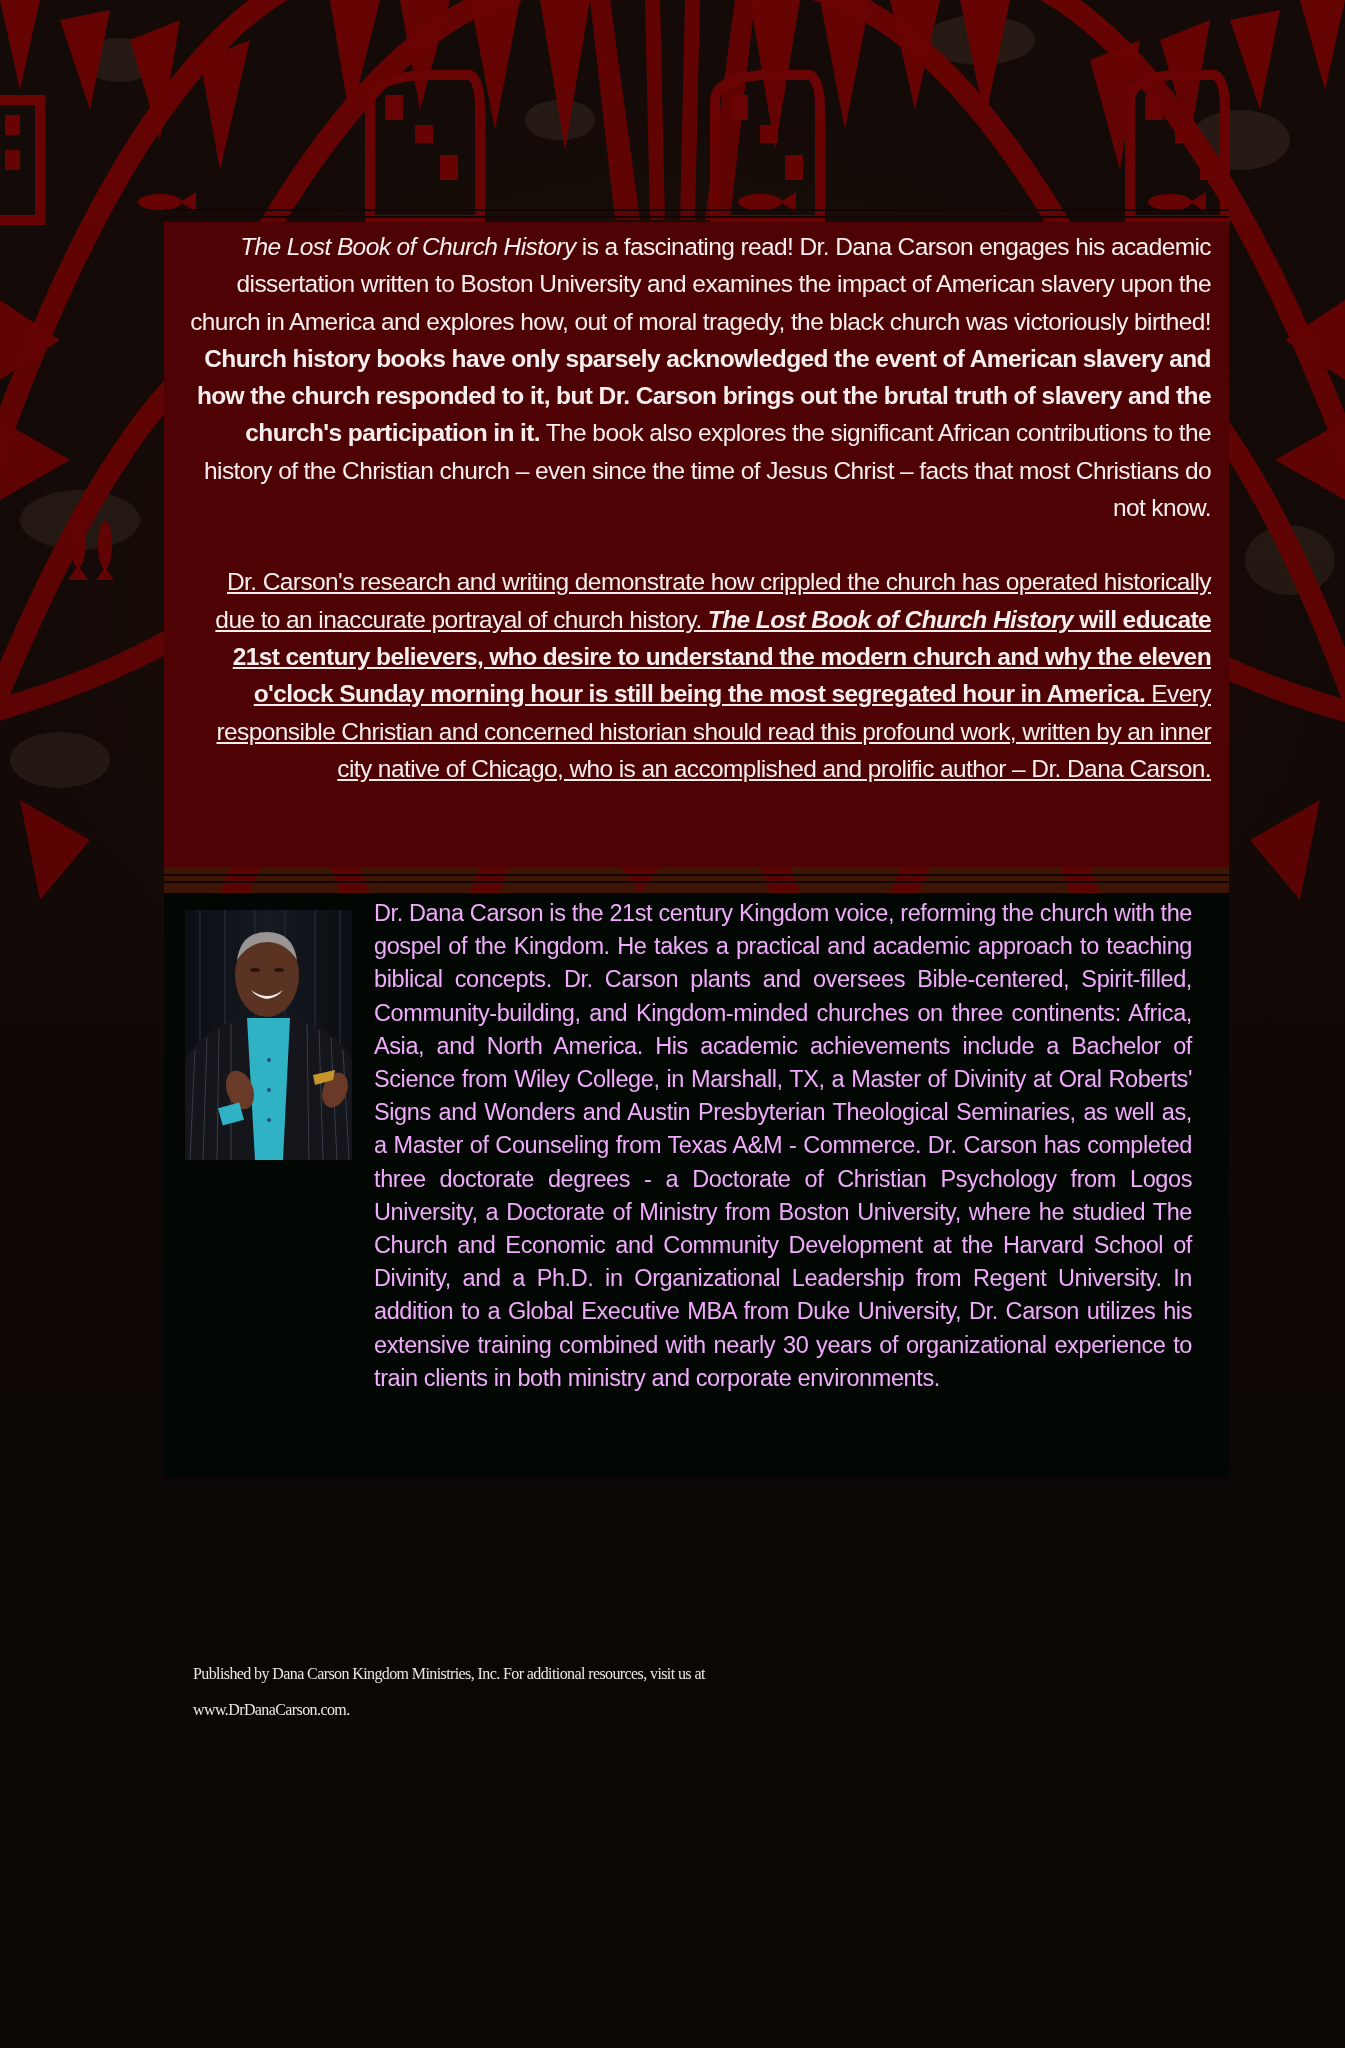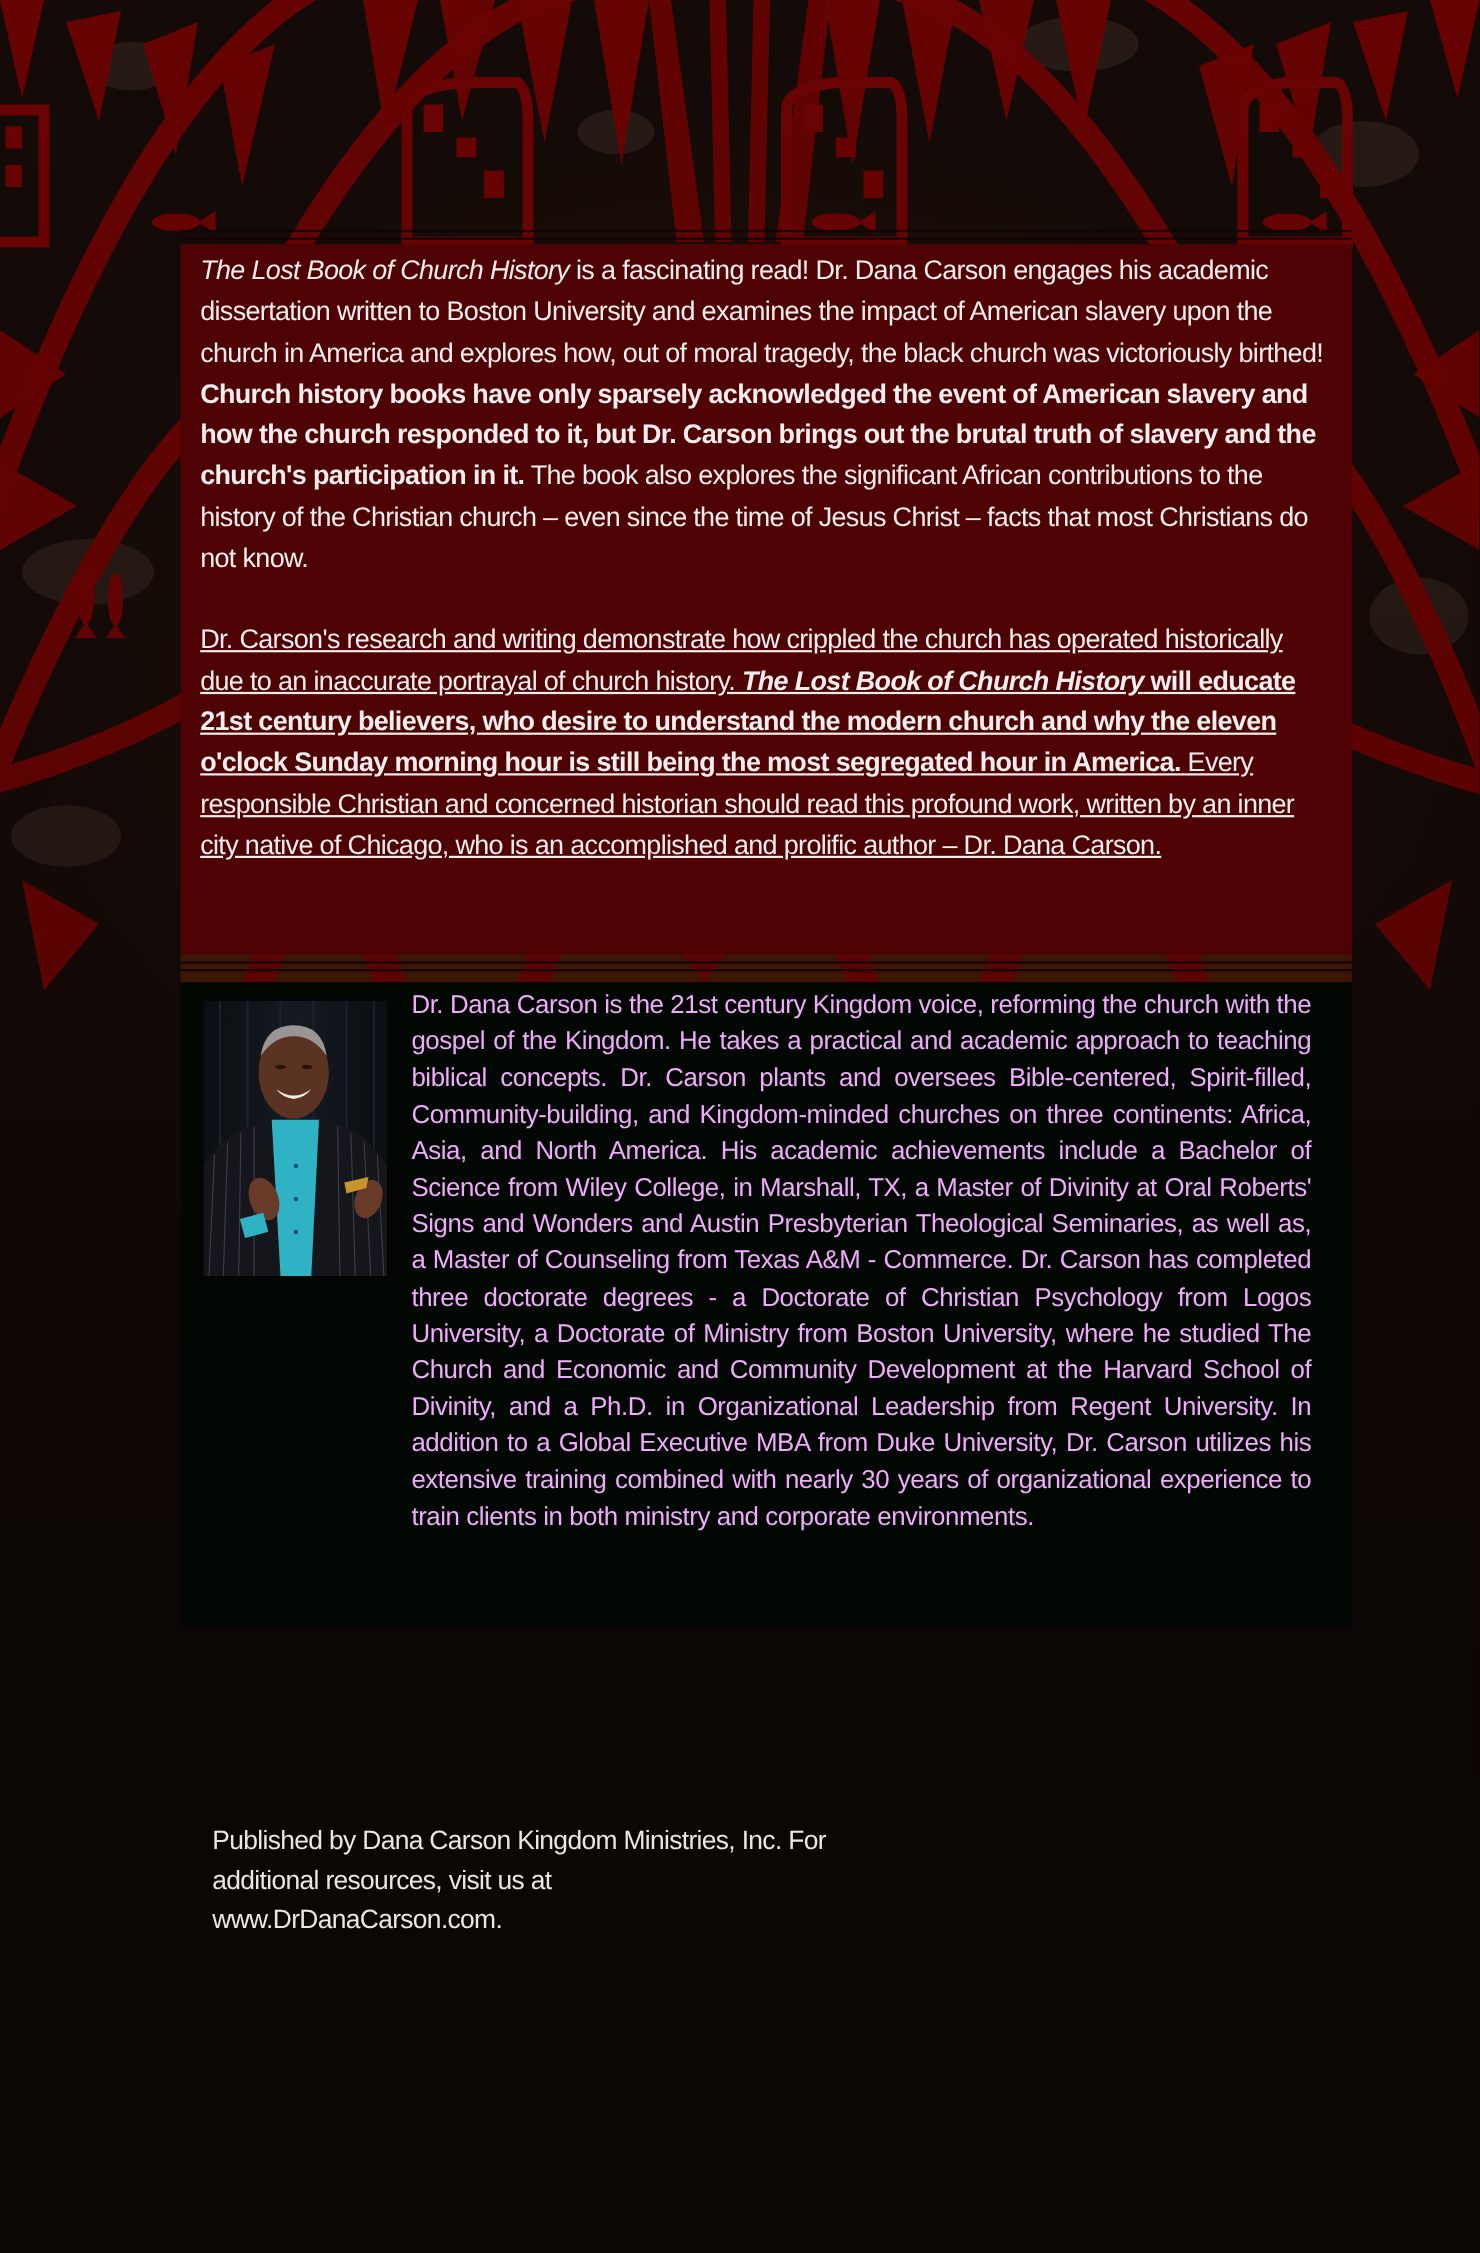--- a/index.html
+++ b/index.html
@@ -30,21 +30,21 @@
     .red-panel {
       position: absolute;
       left: 164px;
       top: 222px;
       width: 1065px;
       height: 645px;
       background: #4f0204;
       box-sizing: border-box;
       padding: 6px 18px 0 18px;
       color: #f6eeee;
-      text-align: left;
+      text-align: right;
       font-family: "Liberation Sans", sans-serif;
       font-size: 24.5px;
       line-height: 37.3px;
       letter-spacing: -0.6px;
     }
     .red-panel p {
       margin: 0;
     }
     .red-panel p + p {
       margin-top: 37px;
@@ -84,22 +84,22 @@
       text-align: justify;
       letter-spacing: -0.4px;
     }
     .publisher {
       position: absolute;
       left: 193px;
       top: 1656px;
       width: 560px;
       margin: 0;
       color: #ece6e4;
-      font-family: Liberation Sans, sans-serif;
-      font-size: 24px;
+      font-family: Liberation Serif, serif;
+      font-size: 16px;
       line-height: 36px;
       letter-spacing: -0.6px;
     }
   </style>
 </head>
 <body>
 
 <svg id="bg" viewBox="0 0 1345 1500" xmlns="http://www.w3.org/2000/svg" preserveAspectRatio="none">
   <defs>
     <linearGradient id="fade" x1="0" y1="0" x2="0" y2="1">

